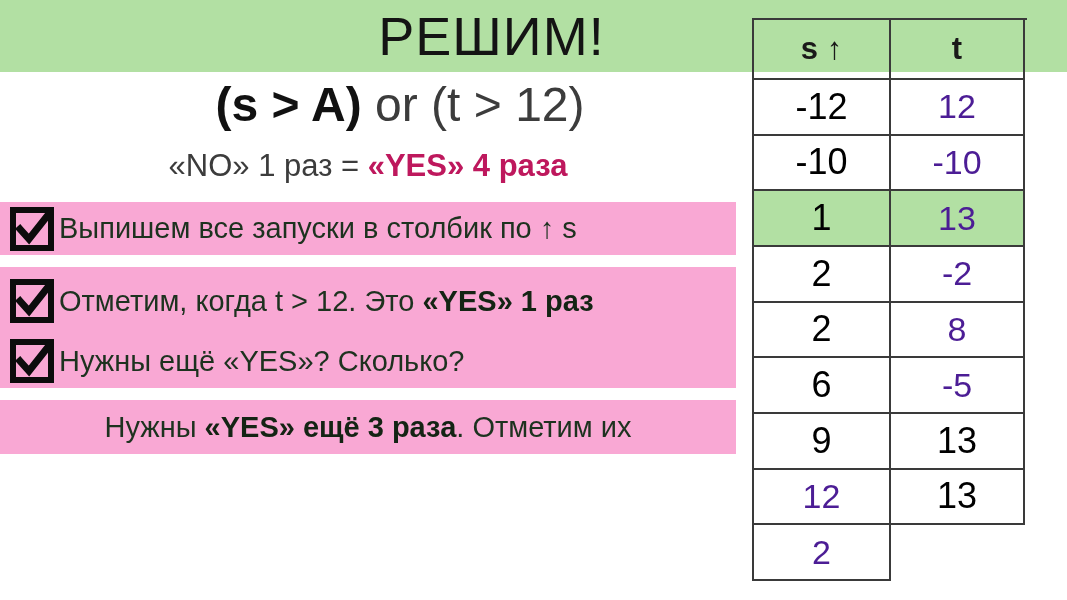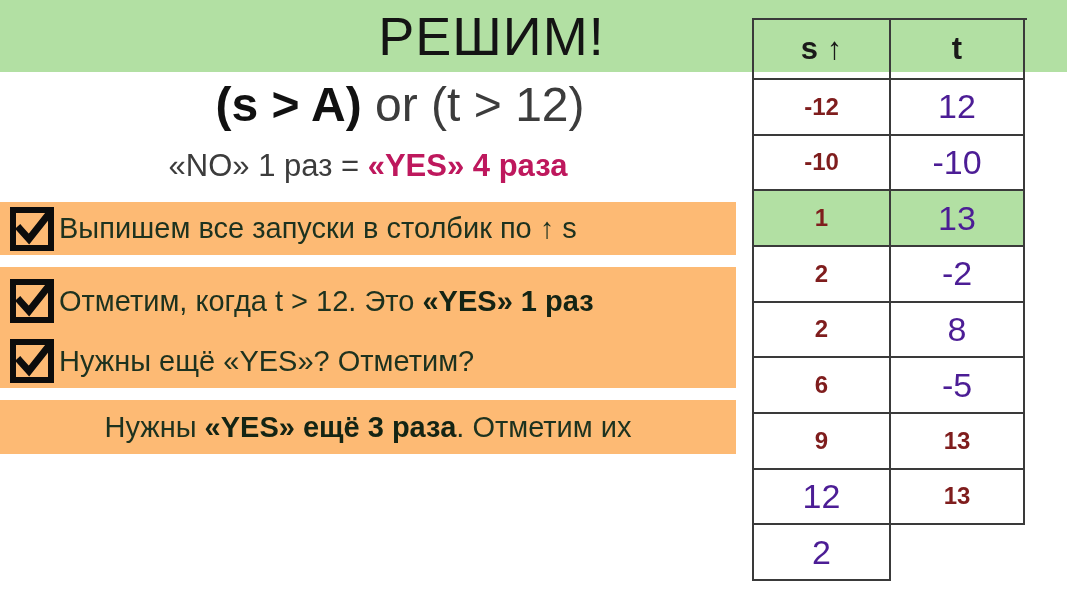--- a/index.html
+++ b/index.html
@@ -24,21 +24,21 @@
     padding-left:32px;
   }
   .formula .b{font-weight:bold;color:#111;}
   .subline{
     position:absolute;left:0;top:147px;width:736px;
     text-align:center;font-size:31px;line-height:1.2;color:#3c3c3c;z-index:1;
     white-space:pre;
   }
   .subline .b{font-weight:bold;color:#be185d;}
   .bar{
-    position:absolute;left:0;width:736px;background:#fdba74;
+    position:absolute;left:0;width:736px;background:#f9a8d4;
     display:flex;align-items:center;z-index:1;
   }
   .bar-1{top:202px;height:53px;}
   .bar-2{top:267px;height:68px;}
   .bar-3{top:334px;height:54px;}
   .bar-4{top:400px;height:54px;justify-content:center;}
   .checkbox{
     flex:0 0 auto;width:44px;height:44px;margin-left:10px;display:block;
   }
   .bar-text{
@@ -52,21 +52,21 @@
     grid-template-rows:60px repeat(9,1fr);
     border-left:2px solid #3a3a3a;border-top:2px solid #3a3a3a;
     z-index:1;background:transparent;
   }
   .cell{
     border-right:2px solid #3a3a3a;border-bottom:2px solid #3a3a3a;
     display:flex;align-items:center;justify-content:center;
     background:transparent;
   }
   .cell.hd{font-weight:bold;font-size:31px;color:#1a1a1a;}
-  .cell.s{font-weight:bold;font-size:24px;color:#7f1d1d;}
+  .cell.s{font-weight:normal;font-size:36px;color:#000000;}
   .cell.t{font-size:34px;color:#4c1d95;}
   .cell.hl{background:#b2e0a3;}
 </style>
 </head>
 <body>
 
 <div class="band"></div>
 
 <div class="title">РЕШИМ!</div>
 
@@ -88,21 +88,21 @@
     <path d="M10 22 L19 32 L38 8" fill="none" stroke="#0c0c0c" stroke-width="7" stroke-linecap="square"></path>
   </svg>
   <span class="bar-text"><span>Отметим, когда t &gt; 12. Это </span><span class="b">«YES» 1 раз</span><span></span></span>
 </div>
 
 <div class="bar bar-3">
   <svg class="checkbox" viewBox="0 0 44 44">
     <rect x="3" y="3" width="38" height="38" fill="none" stroke="#0c0c0c" stroke-width="6"></rect>
     <path d="M10 22 L19 32 L38 8" fill="none" stroke="#0c0c0c" stroke-width="7" stroke-linecap="square"></path>
   </svg>
-  <span class="bar-text"><span>Нужны ещё «YES»? Отметим?</span><span class="b"></span><span></span></span>
+  <span class="bar-text"><span>Нужны ещё «YES»? Сколько?</span><span class="b"></span><span></span></span>
 </div>
 
 <div class="bar bar-4">
   <span class="bar-text"><span>Нужны </span><span class="b">«YES» ещё 3 раза</span><span>. Отметим их</span></span>
 </div>
 
 <div class="runtable">
   <div class="cell hd">s ↑</div>
   <div class="cell hd">t</div>
 

